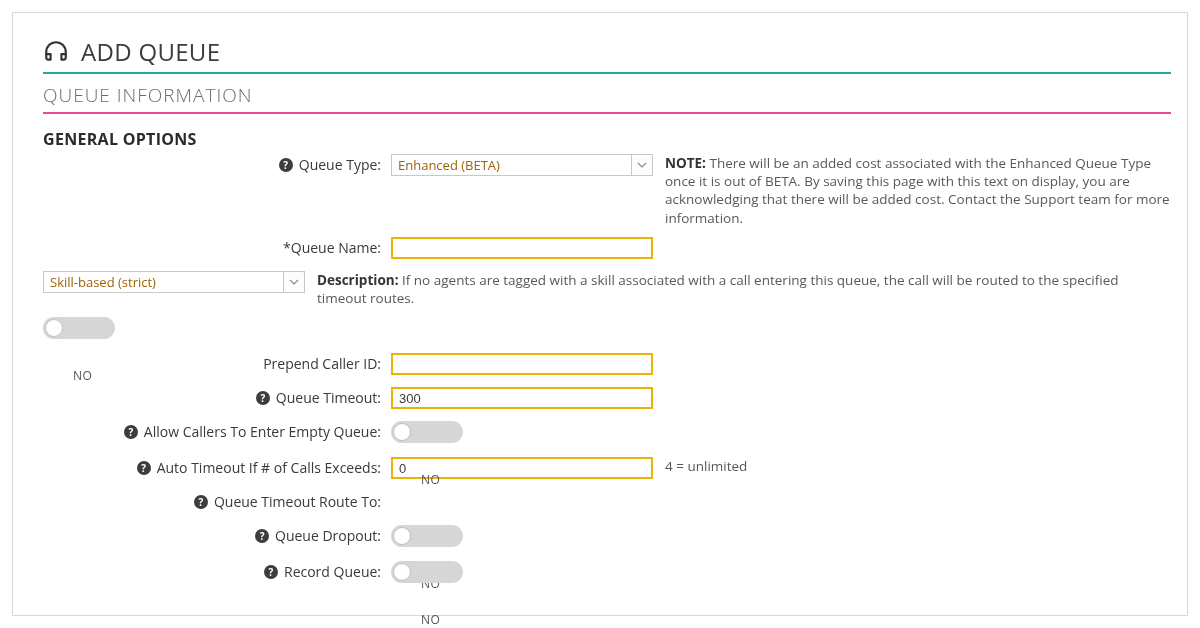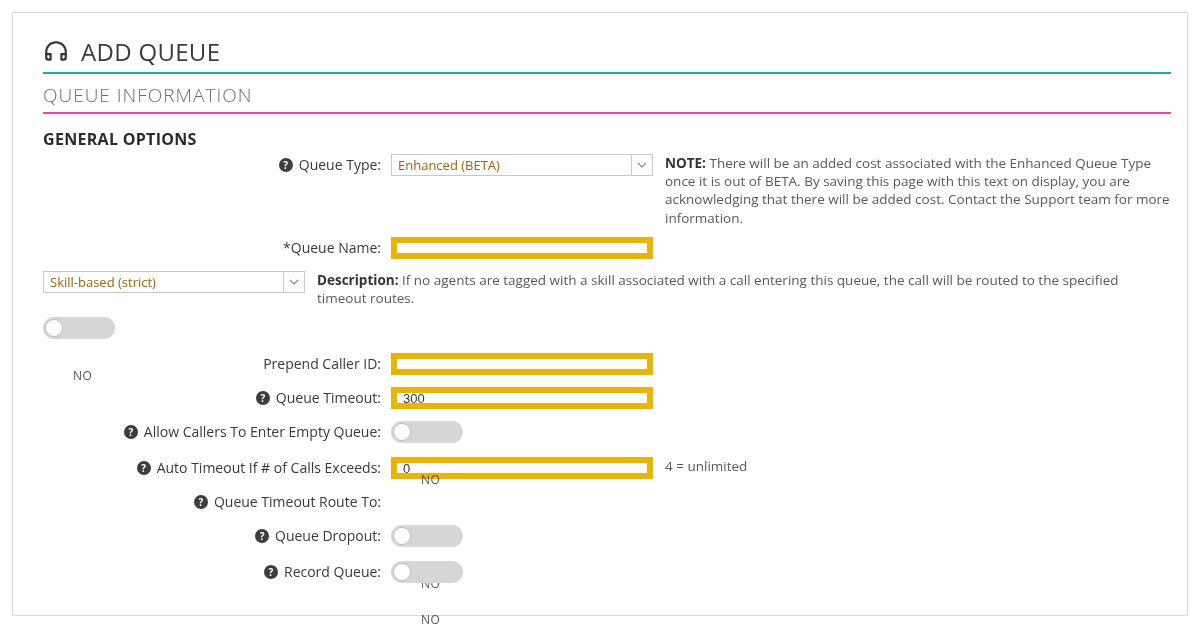--- a/index.html
+++ b/index.html
@@ -77,21 +77,21 @@
   .side-cell {
     flex: 1 1 auto;
     padding-left: 12px;
     font-size: 13.5px;
     color: #595959;
     line-height: 1.35;
   }
   .text-input {
     width: 100%;
     height: 22px;
-    border: 6px solid #eab308;
+    border: 2px solid #eab308;
     padding: 0 6px;
     font-size: 13px;
     color: #3a3a3a;
     background: #fff;
   }
   .select-wrap {
     display: flex;
     width: 100%;
     height: 22px;
   }

